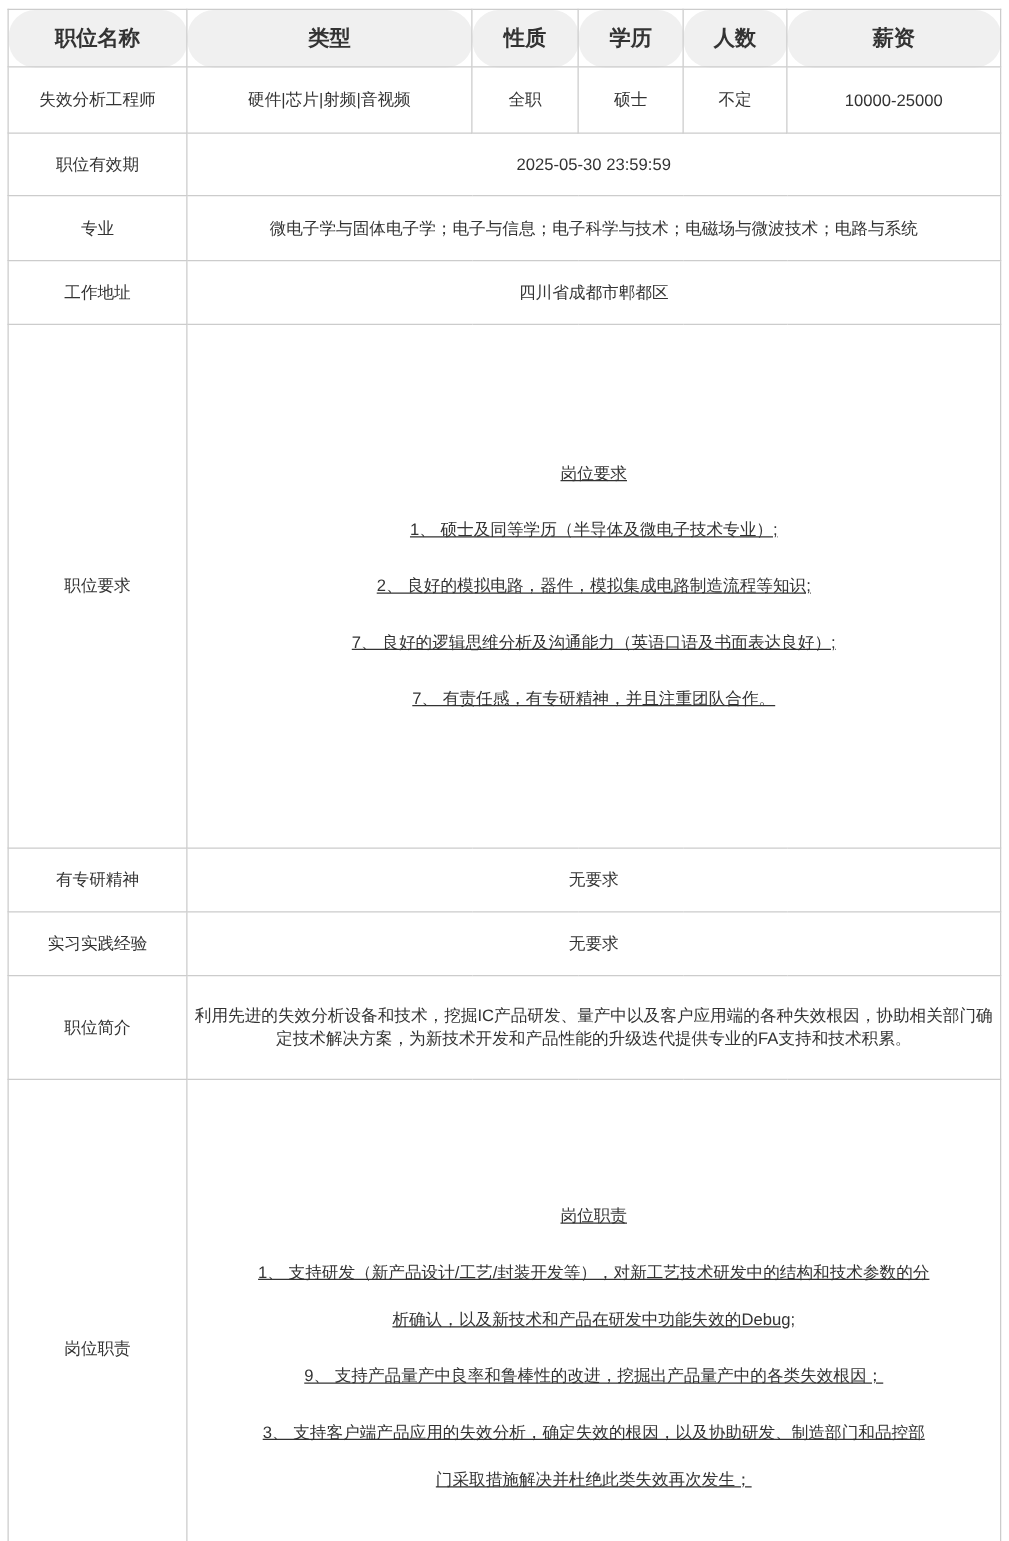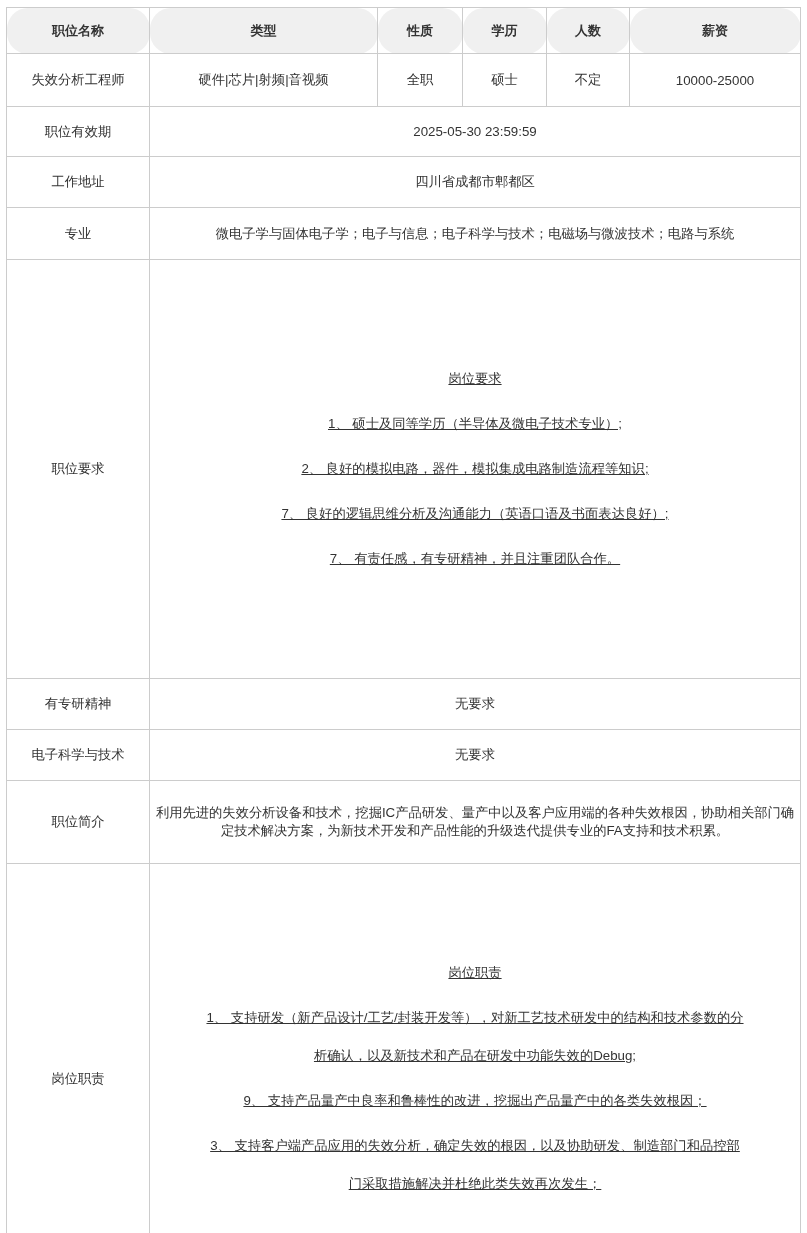--- a/index.html
+++ b/index.html
@@ -30,21 +30,21 @@
     border: 1px solid var(--border-color);
     text-align: center;
     vertical-align: middle;
     padding: 2px 4px;
     color: var(--text-color);
     word-break: break-all;
   }
   .job-table th {
     background: var(--header-bg);
     font-weight: bold;
-    font-size: 13px;
+    font-size: 17px;
     border-radius: 21px;
   }
   
   .summary-cell p {
     margin: 0 auto;
     max-width: 646px;
     line-height: 18px;
   }
   
   .big-cell {
@@ -92,28 +92,28 @@
     <td>不定</td>
     <td>10000-25000</td>
   </tr>
 
 
   <tr style="height:50px">
     <td>职位有效期</td>
     <td colspan="5" class="value-cell">2025-05-30 23:59:59</td>
   </tr>
 
+  <tr style="height:52px">
+    <td>专业</td>
+    <td colspan="5" class="value-cell">微电子学与固体电子学；电子与信息；电子科学与技术；电磁场与微波技术；电路与系统</td>
+  </tr>
+
   <tr style="height:51px">
     <td>工作地址</td>
     <td colspan="5" class="value-cell">四川省成都市郫都区</td>
-  </tr>
-
-  <tr style="height:52px">
-    <td>专业</td>
-    <td colspan="5" class="value-cell">微电子学与固体电子学；电子与信息；电子科学与技术；电磁场与微波技术；电路与系统</td>
   </tr>
 
   <tr style="height:419px">
     <td>职位要求</td>
     <td colspan="5" class="big-cell">
       <div class="para-block">
         <p>岗位要求</p>
         <p>1、 硕士及同等学历（半导体及微电子技术专业）;</p>
         <p>2、 良好的模拟电路，器件，模拟集成电路制造流程等知识;</p>
         <p>7、 良好的逻辑思维分析及沟通能力（英语口语及书面表达良好）;</p>
@@ -121,21 +121,21 @@
       </div>
     </td>
   </tr>
 
   <tr style="height:51px">
     <td>有专研精神</td>
     <td colspan="5" class="value-cell">无要求</td>
   </tr>
 
   <tr style="height:51px">
-    <td>电子科学与技术</td>
+    <td>实习实践经验</td>
     <td colspan="5" class="value-cell">无要求</td>
   </tr>
 
   <tr style="height:83px">
     <td>职位简介</td>
     <td colspan="5" class="summary-cell">
       <p>利用先进的失效分析设备和技术，挖掘IC产品研发、量产中以及客户应用端的各种失效根因，协助相关部门确定技术解决方案，为新技术开发和产品性能的升级迭代提供专业的FA支持和技术积累。</p>
     </td>
   </tr>
 

